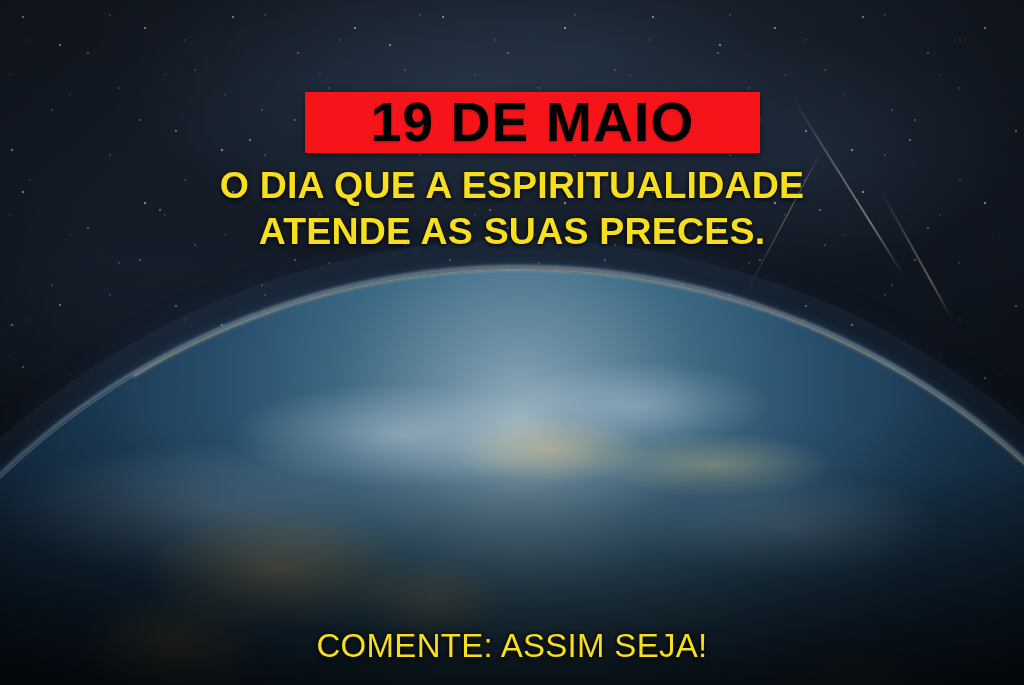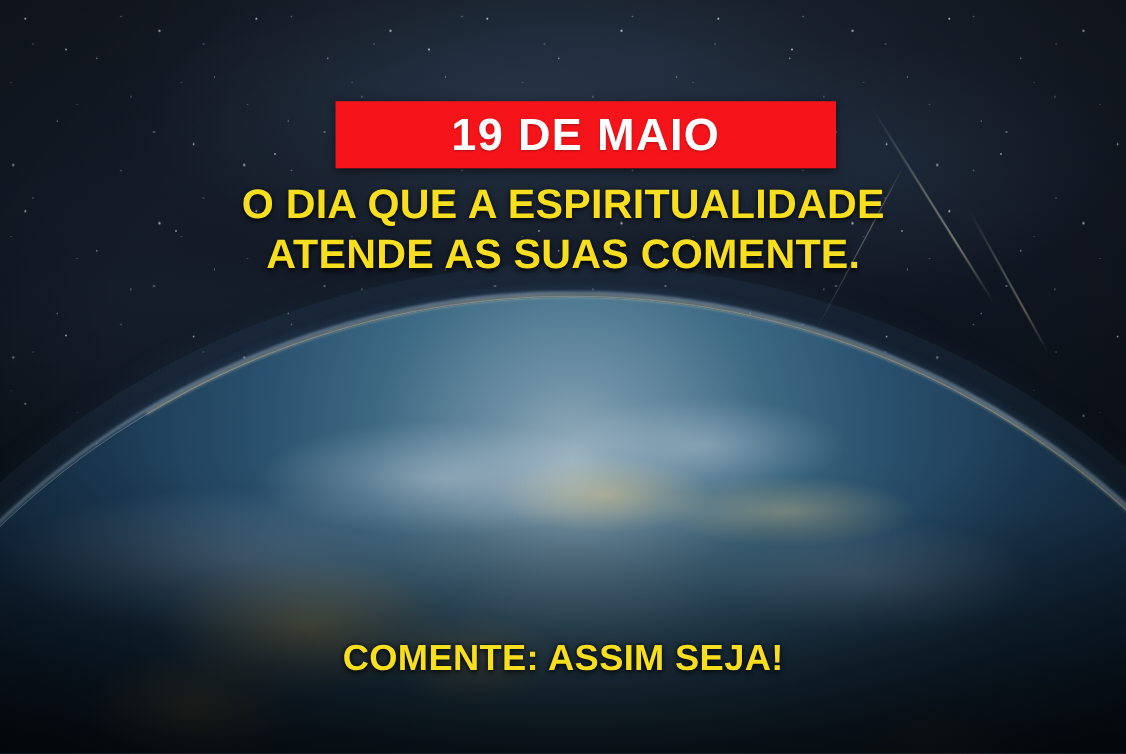--- a/index.html
+++ b/index.html
@@ -189,22 +189,22 @@
     top: 92px;
     width: 455px;
     height: 61px;
     background: #F4141A;
     display: flex;
     align-items: center;
     justify-content: center;
     box-shadow: 0 2px 7px rgba(0,0,0,0.55);
   }
   .date-banner .date-text {
-    color: #ffffff;
-    font-size: 41px;
+    color: #000000;
+    font-size: 55px;
     font-weight: bold;
     letter-spacing: 1.2px;
     line-height: 1;
     white-space: nowrap;
     text-shadow: 0 1px 2px rgba(0,0,0,0.28);
   }
 
   .headline {
     position: absolute;
     left: 50%;
@@ -231,26 +231,26 @@
     font-weight: bold;
     line-height: 1.165;
     letter-spacing: -0.1px;
     text-shadow: 0 2px 6px rgba(0,0,0,0.85), 0 0 3px rgba(0,0,0,0.7);
     white-space: pre-line;
   }
 
   .cta {
     position: absolute;
     left: 50%;
-    top: 580px;
+    top: 628px;
     transform: translateX(-50%);
     width: 900px;
     color: #F7DE1E;
     font-size: 33px;
-    font-weight: bold;
+    font-weight: normal;
     letter-spacing: 0.3px;
     line-height: 1.1;
     text-shadow: 0 2px 6px rgba(0,0,0,0.85), 0 0 3px rgba(0,0,0,0.7);
     white-space: nowrap;
   }
 </style>
 </head>
 <body>
 
 <div id="poster">
@@ -276,19 +276,19 @@
 
   <div class="vignette"></div>
 
   <div class="content">
 
     <div class="date-banner">
       <span class="date-text">19 DE MAIO</span>
     </div>
 
     <div class="headline">O DIA QUE A ESPIRITUALIDADE
-ATENDE AS SUAS COMENTE.</div>
+ATENDE AS SUAS PRECES.</div>
 
 
     <div class="cta">COMENTE: ASSIM SEJA!</div>
 
   </div>
 </div>
 
 </body></html>

